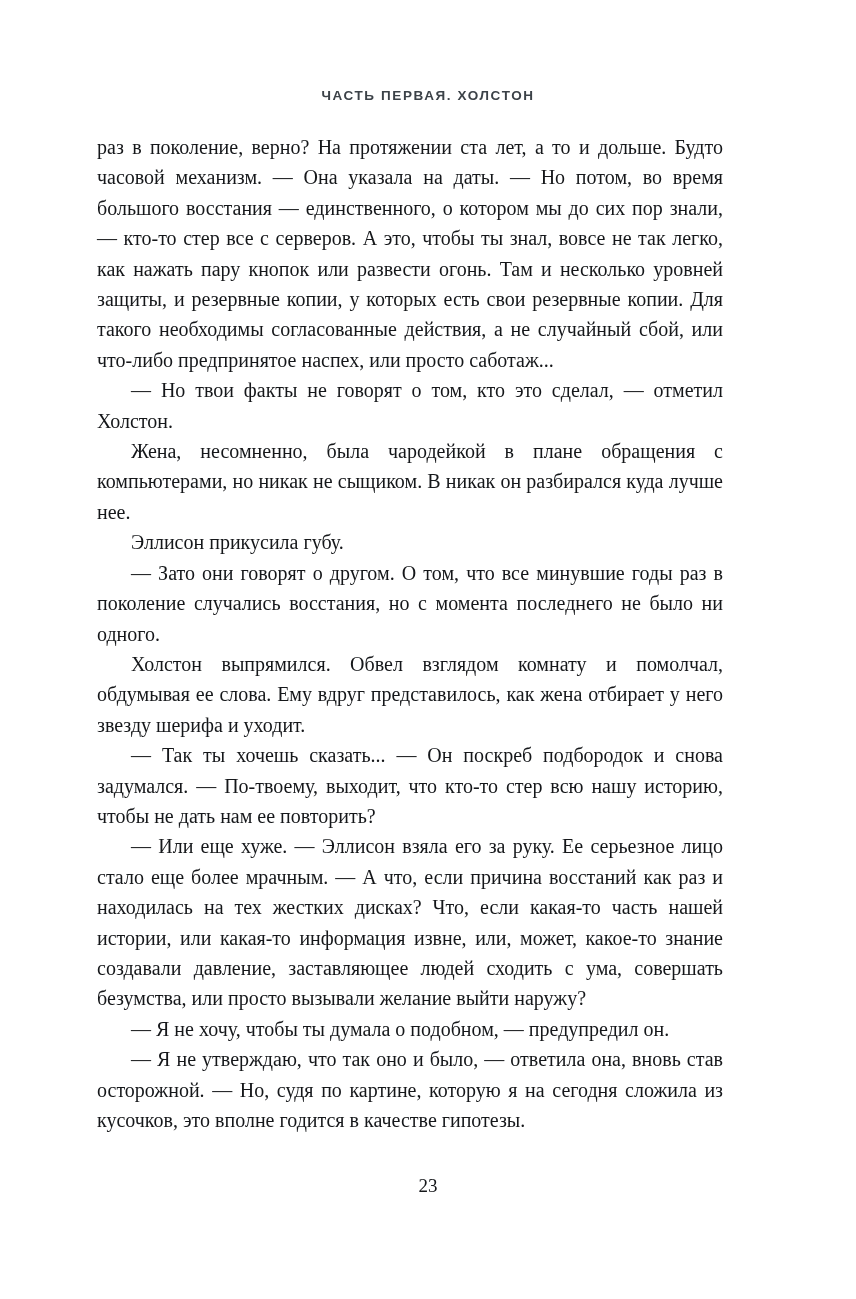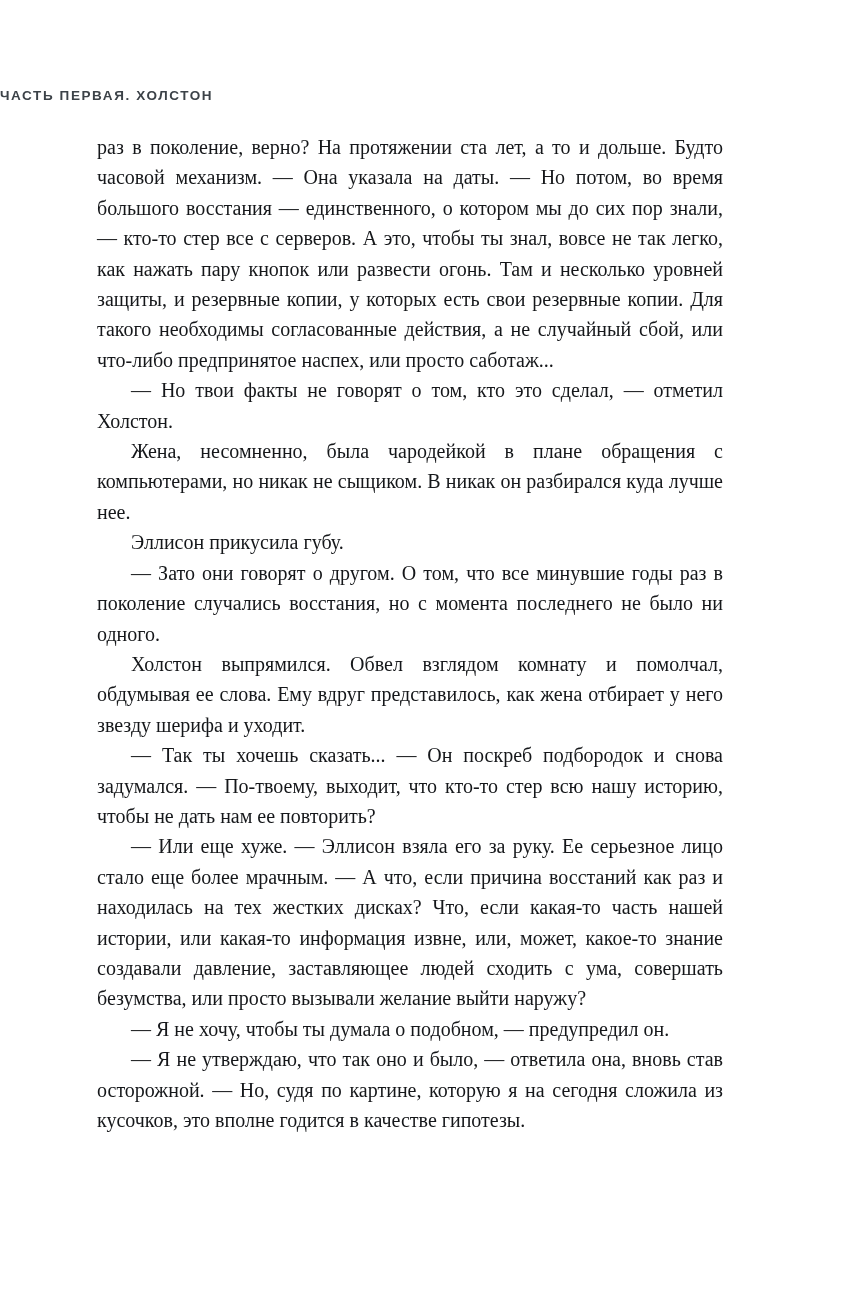--- a/index.html
+++ b/index.html
@@ -20,20 +20,21 @@
     height: 1299px;
     box-sizing: border-box;
     padding: 0;
     position: relative;
   }
   .running-head {
     position: absolute;
     top: 88px;
     left: 0;
     width: 856px;
+    text-align: center;
     font-family: "Liberation Sans", sans-serif;
     font-size: 13.5px;
     font-weight: bold;
     letter-spacing: 1.6px;
     color: #3c4248;
     text-transform: uppercase;
   }
   .body-text {
     position: absolute;
     top: 132px;
@@ -76,14 +77,15 @@
       <p class="indent">Жена, несомненно, была чародейкой в плане обращения с компьютерами, но никак не сыщиком. В никак он разбирался куда лучше нее.</p>
       <p class="indent">Эллисон прикусила губу.</p>
       <p class="indent">— Зато они говорят о другом. О том, что все минувшие годы раз в поколение случались восстания, но с момента последнего не было ни одного.</p>
       <p class="indent">Холстон выпрямился. Обвел взглядом комнату и помолчал, обдумывая ее слова. Ему вдруг представилось, как жена отбирает у него звезду шерифа и уходит.</p>
       <p class="indent">— Так ты хочешь сказать... — Он поскреб подбородок и снова задумался. — По-твоему, выходит, что кто-то стер всю нашу историю, чтобы не дать нам ее повторить?</p>
       <p class="indent">— Или еще хуже. — Эллисон взяла его за руку. Ее серьезное лицо стало еще более мрачным. — А что, если причина восстаний как раз и находилась на тех жестких дисках? Что, если какая-то часть нашей истории, или какая-то информация извне, или, может, какое-то знание создавали давление, заставляющее людей сходить с ума, совершать безумства, или просто вызывали желание выйти наружу?</p>
       <p class="indent">— Я не хочу, чтобы ты думала о подобном, — предупредил он.</p>
       <p class="indent">— Я не утверждаю, что так оно и было, — ответила она, вновь став осторожной. — Но, судя по картине, которую я на сегодня сложила из кусочков, это вполне годится в качестве гипотезы.</p>
     </div>
 
+  <div class="folio">23</div>
 
 </div>
 
 </body></html>

